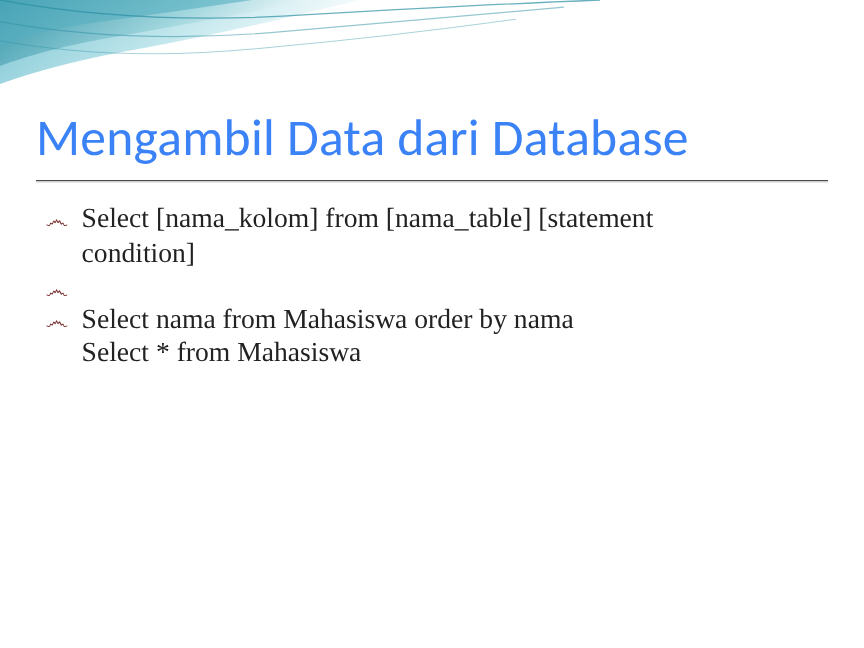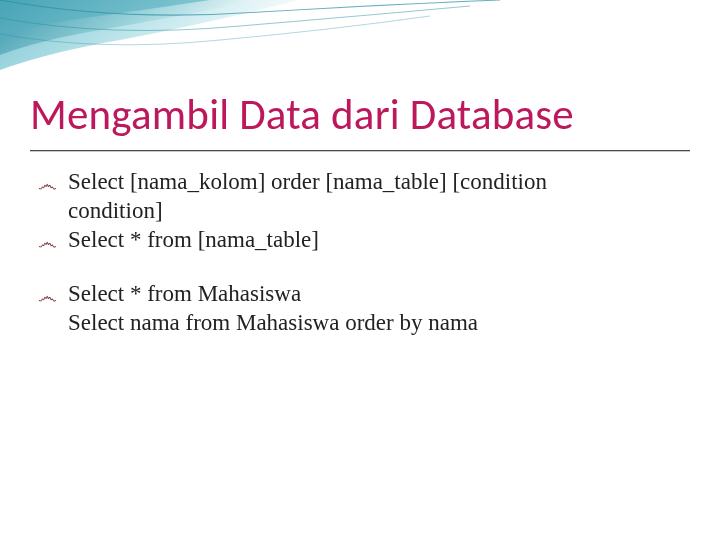--- a/index.html
+++ b/index.html
@@ -1,19 +1,19 @@
 <!DOCTYPE html>
 <html><head>
 <meta charset="utf-8">
 <style>
   html,body{margin:0;padding:0;width:720px;height:540px;overflow:hidden;font-family:Georgia,"Times New Roman",serif;background:#fff}
   .slide{position:relative;width:720px;height:540px;background:#fff;box-sizing:border-box}
   .corner{position:absolute;top:0;left:0;width:720px;height:90px;overflow:hidden}
   .corner svg{position:absolute;top:0;left:0}
-  .title{position:absolute;top:88px;left:30px;right:30px;font-family:Calibri,Arial,sans-serif;font-size:43px;color:#be185d;letter-spacing:0.2px}
+  .title{position:absolute;top:88px;left:30px;right:30px;font-family:Calibri,Arial,sans-serif;font-size:43px;color:#3b82f6;letter-spacing:0.2px}
   .underline{position:absolute;top:150px;left:30px;width:660px;height:0;border-top:1px solid #4a4a4a;border-bottom:1px solid #c9c9c9}
   .body{position:absolute;top:168px;left:38px;right:40px;font-size:23px;color:#222;line-height:1.25}
   .item{position:relative;padding-left:30px;margin-bottom:0}
   .bullet{position:absolute;left:0;top:4px;font-family:Calibri,Arial,sans-serif;font-size:20px;color:#7a2f2f}
   .cont{padding-left:30px}
   .gap{height:26px}
 </style>
 </head>
 <body>
 
@@ -42,32 +42,31 @@
     </svg>
   </div>
 
   <div class="title">Mengambil Data dari Database</div>
   <div class="underline"></div>
 
   <div class="body">
 
     <div class="item">
       <span class="bullet">෴</span>
-      <span>Select [nama_kolom] order [nama_table] [condition</span>
+      <span>Select [nama_kolom] from [nama_table] [statement</span>
     </div>
     <div class="cont">condition]</div>
 
     <div class="item">
       <span class="bullet">෴</span>
-      <span>Select * from [nama_table]</span>
     </div>
 
     <div class="gap"></div>
 
     <div class="item">
       <span class="bullet">෴</span>
     </div>
+    <div class="cont">Select nama from Mahasiswa order by nama</div>
     <div class="cont">Select * from Mahasiswa</div>
-    <div class="cont">Select nama from Mahasiswa order by nama</div>
 
   </div>
 
 </div>
 
 </body></html>

